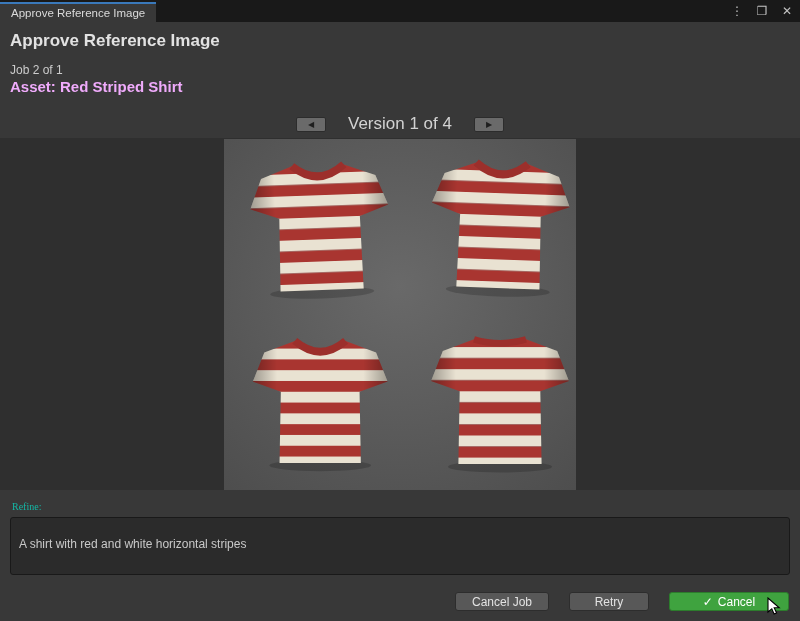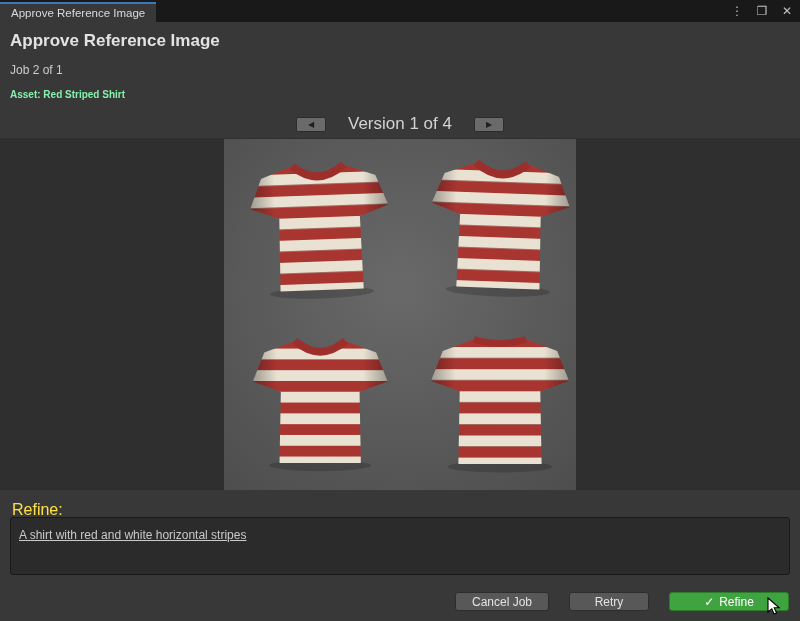--- a/index.html
+++ b/index.html
@@ -9,39 +9,39 @@
   
   .tabbar { position:absolute; top:0; left:0; width:800px; height:22px; background:#191919; display:flex; align-items:flex-end; }
   .tab { height:20px; background:#383838; padding:0 11px; display:flex; align-items:center;
          font-size:11.5px; color:#dadada; border-top:2px solid #3a79bb; white-space:nowrap; }
   .win-controls { position:absolute; top:2px; right:6px; display:flex; gap:11px; align-items:center; }
   .win-btn { color:#c2c2c2; font-size:12px; line-height:18px; width:14px; text-align:center; cursor:default; }
 
   
   .page-title { position:absolute; left:10px; top:31px; font-size:17px; font-weight:bold; color:#e2e2e2; }
   .job-status { position:absolute; left:10px; top:63px; font-size:12px; color:#cccccc; }
-  .asset-name { position:absolute; left:10px; top:89px; font-size:10px; font-weight:bold; color:#86efac; }
+  .asset-name { position:absolute; left:10px; top:78px; font-size:15px; font-weight:bold; color:#f0abfc; }
 
   
   .version-row { position:absolute; left:0; top:116px; width:800px; height:16px;
                  display:flex; justify-content:center; align-items:center; gap:22px; }
   .nav-btn { width:30px; height:15px; background:#6a6a6a; border:1px solid #2c2c2c; border-radius:2px;
              display:flex; align-items:center; justify-content:center; font-size:8px; color:#1f1f1f; cursor:default; }
   .version-label { font-size:17px; color:#d2d2d2; }
 
   
   .preview-panel { position:absolute; left:0; top:138px; width:800px; height:352px; background:#2f2f2f; }
   .preview-image { position:absolute; left:224px; top:1px; width:352px; height:351px; display:block; }
 
   
-  .refine-label { position:absolute; left:12px; top:501px; font-size:16px; color:#fde047; }
+  .refine-label { position:absolute; left:12px; top:501px; font-size:10px; color:#14b8a6;font-family:Liberation Serif, serif; }
   .refine-input { position:absolute; left:10px; top:517px; width:780px; height:58px;
                   background:#2b2b2b; border:1px solid #191919; border-radius:3px;
-                  color:#c9c9c9; font-size:12px; padding:10px 8px; resize:none; outline:none;
-                  font-family:"Liberation Sans", sans-serif;text-decoration:underline; }
+                  color:#c9c9c9; font-size:12px; padding:19px 8px; resize:none; outline:none;
+                  font-family:"Liberation Sans", sans-serif; }
 
   
   .actions-row { position:absolute; right:11px; top:592px; display:flex; gap:20px;align-items:flex-end; }
   .btn { height:19px; min-width:80px; padding:0 14px; background:#585858; border:1px solid #2d2d2d;
          border-radius:3px; color:#e3e3e3; font-size:12px; display:flex; align-items:center;
          justify-content:center; gap:5px; cursor:default; white-space:nowrap; }
   .btn-cancel { min-width:94px; }
   .btn-approve { min-width:120px; background:#3fa33f; border-color:#2c7c2c; color:#ffffff; }
 
   .cursor { position:absolute; left:766px; top:597px; width:18px; height:18px; z-index:50; pointer-events:none; }
@@ -125,19 +125,19 @@
 
 <div class="actions-row">
   <div class="btn btn-cancel">
     <span>Cancel Job</span>
   </div>
   <div class="btn">
     <span>Retry</span>
   </div>
   <div class="btn btn-approve">
     <span>✓</span>
-    <span>Refine</span>
+    <span>Cancel</span>
   </div>
 </div>
 
 <svg class="cursor" viewBox="0 0 18 18" xmlns="http://www.w3.org/2000/svg">
   <path d="M2 1 L2 15 L5.8 11.8 L8.1 17 L10.6 15.9 L8.2 10.8 L13.2 10.8 Z" fill="#ffffff" stroke="#000000" stroke-width="1.1"></path>
 </svg>
 
 </body></html>

